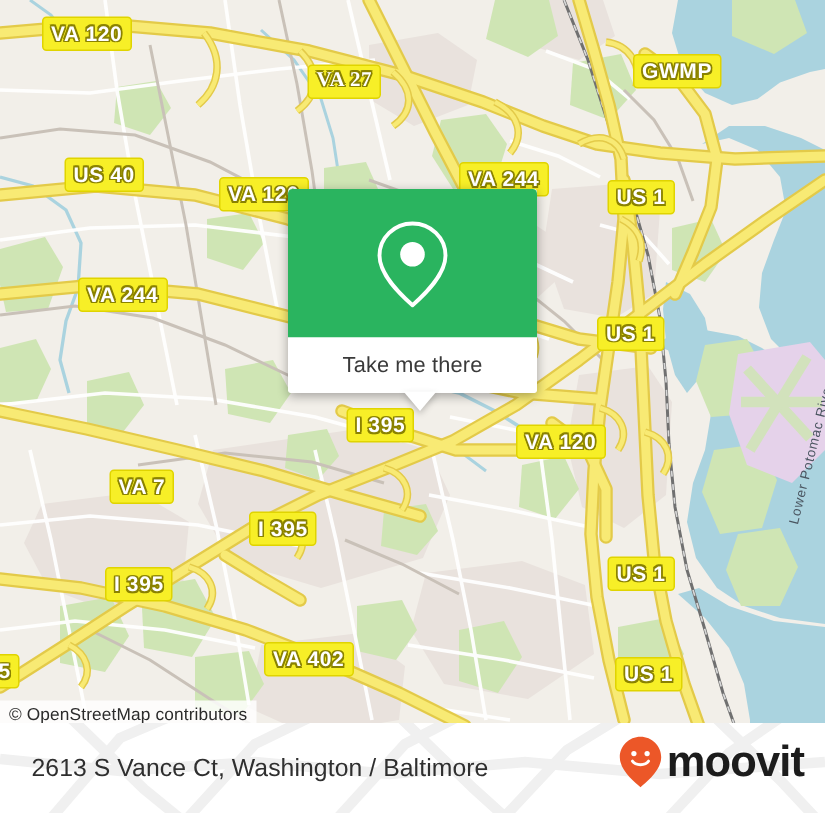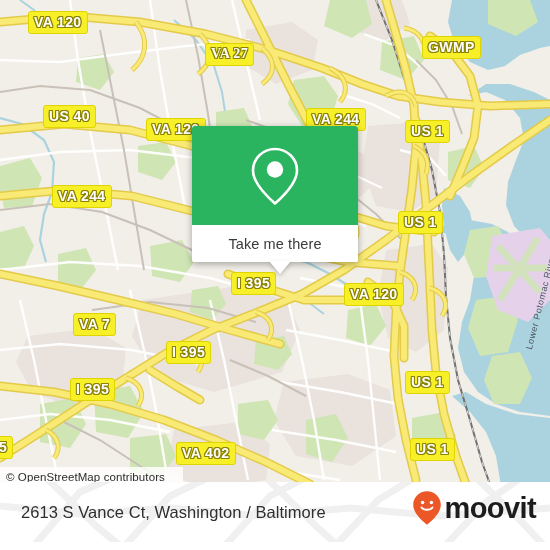--- a/index.html
+++ b/index.html
@@ -68,21 +68,21 @@
     border-right:11px solid transparent;
     border-top:13px solid #ffffff;
     filter:drop-shadow(0 2px 2px rgba(0,0,0,.22));
   }
 
   
   #attrib{
     position:absolute;left:0;top:467px;
     background:rgba(255,255,255,.82);
     color:#2b2b2b;font-size:11.5px;
-    padding:4px 18px 4px 6px;
+    padding:4px 6px 4px 6px;
     white-space:nowrap;
     letter-spacing:.1px;
   }
 
   
   #footer{
     position:absolute;left:0;top:482px;width:550px;height:60px;
     background:#ffffff;overflow:hidden;
   }
   #footer-watermark{position:absolute;left:0;top:-20px;width:550px;height:100px;opacity:1;}
@@ -324,21 +324,21 @@
         <div class="shield" style="left: 405px; top: 120px;">US 1</div>
         <div class="shield" style="left: 306px; top: 108px;">VA 244</div>
         <div class="shield" style="left: 398px; top: 211px;">US 1</div>
         <div class="shield" style="left: 231px; top: 272px;">I 395</div>
         <div class="shield" style="left: 344px; top: 283px;">VA 120</div>
         <div class="shield" style="left: 73px; top: 297px; margin-top: 16px;">VA 7</div>
         <div class="shield" style="left: 166px; top: 341px;">I 395</div>
         <div class="shield" style="left: 405px; top: 371px;">US 1</div>
         <div class="shield" style="left: 70px; top: 378px;">I 395</div>
         <div class="shield" style="left: -7px; top: 436px;">5</div>
-        <div class="shield" style="left: 176px; top: 442px;">VA 402</div>
+        <div class="shield" style="left: 176px; top: 428px;">VA 402</div>
         <div class="shield" style="left: 410px; top: 438px;">US 1</div>
       </div>
 
     <div class="river-label" id="river-label" style="left:524px;top:348px;transform:rotate(-76deg);">Lower Potomac River</div>
 
     <div id="popup">
       <div id="popup-green">
         <svg width="52" height="62" viewBox="0 0 52 62">
           <path d="M26 4 C13.8 4 4 13.6 4 25.4 C4 38 17 50.5 26 58.5 C35 50.5 48 38 48 25.4
                    C48 13.6 38.2 4 26 4 Z" fill="none" stroke="#ffffff" stroke-width="2.6" stroke-linejoin="round"></path>

